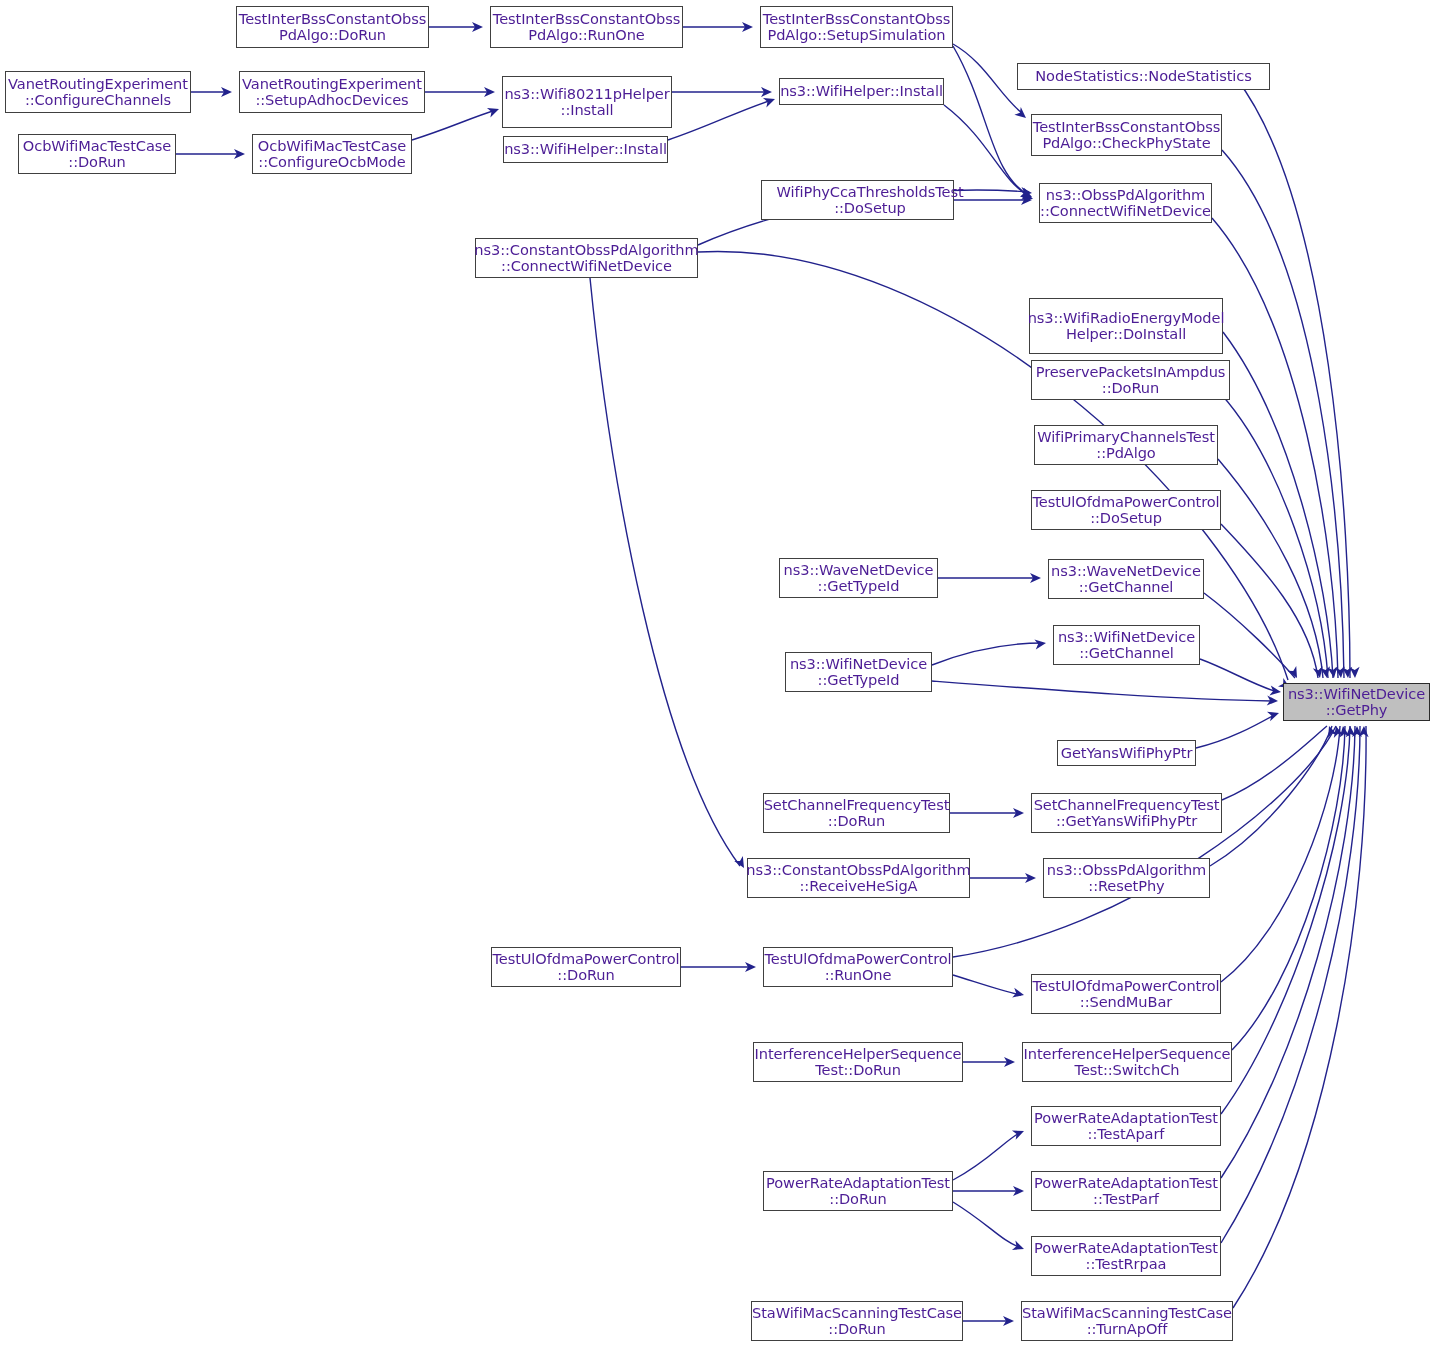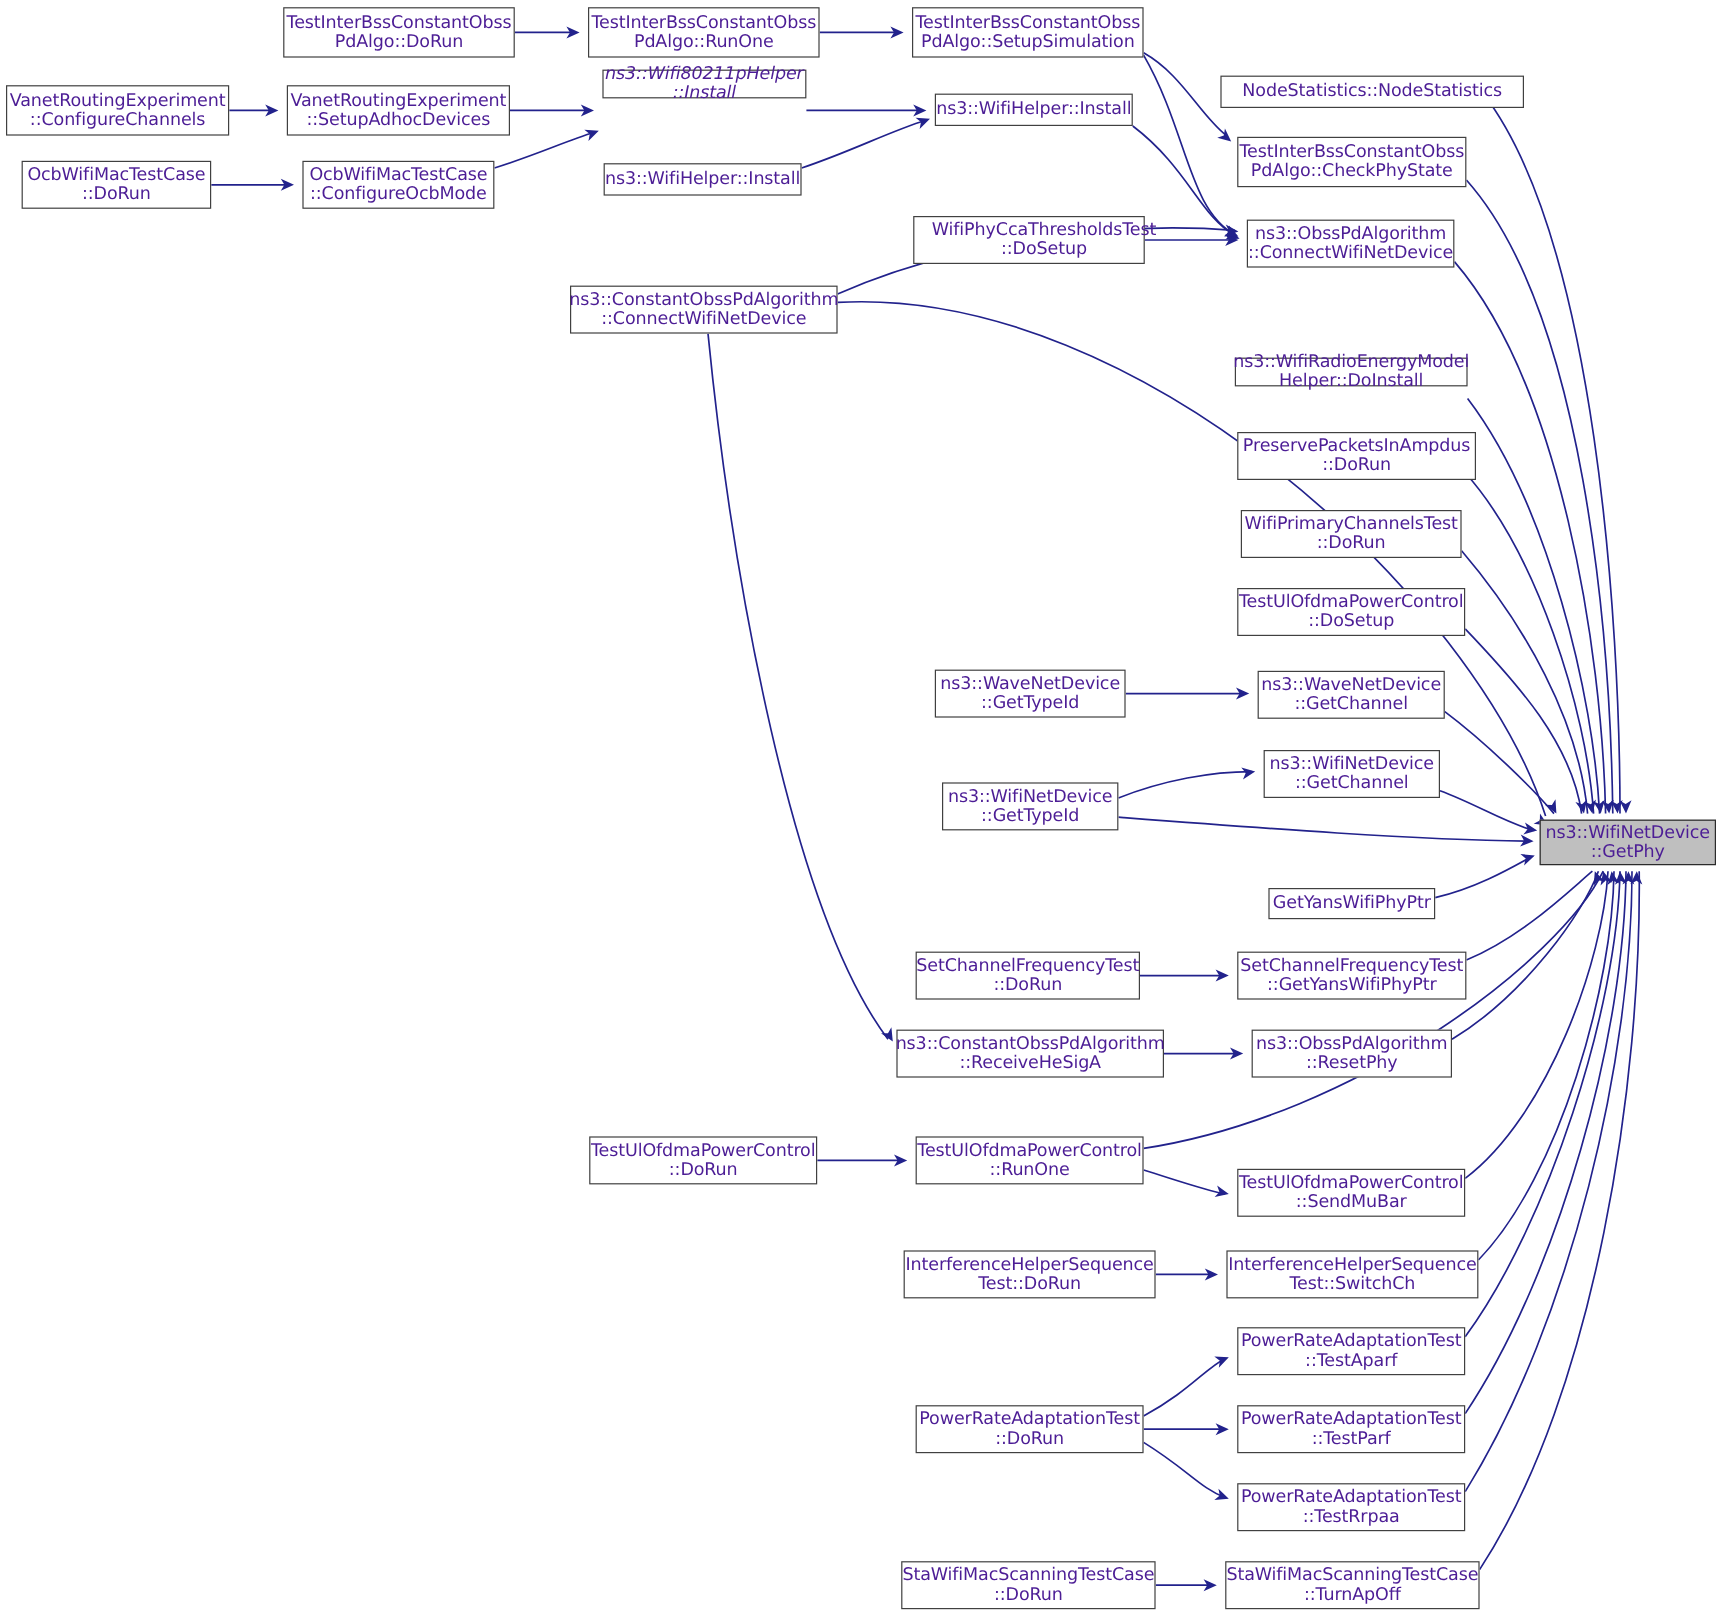--- a/index.html
+++ b/index.html
@@ -142,43 +142,43 @@
 <div class="node" style="left: 236px; top: 6px; width: 193px; height: 42px;"><span>TestInterBssConstantObss
 PdAlgo::DoRun</span></div>
     <div class="node" style="left: 490px; top: 6px; width: 193px; height: 42px;"><span>TestInterBssConstantObss
 PdAlgo::RunOne</span></div>
     <div class="node" style="left: 760px; top: 6px; width: 193px; height: 42px;"><span>TestInterBssConstantObss
 PdAlgo::SetupSimulation</span></div>
     <div class="node" style="left: 5px; top: 71px; width: 186px; height: 42px;"><span>VanetRoutingExperiment
 ::ConfigureChannels</span></div>
     <div class="node" style="left: 239px; top: 71px; width: 186px; height: 42px;"><span>VanetRoutingExperiment
 ::SetupAdhocDevices</span></div>
-    <div class="node" style="left: 502px; top: 58px; width: 170px; height: 24px; font-style: italic;"><span>ns3::Wifi80211pHelper
+    <div class="node" style="left: 502px; top: 76px; width: 170px; height: 52px;"><span>ns3::Wifi80211pHelper
 ::Install</span></div>
     <div class="node" style="left: 779px; top: 78px; width: 165px; height: 27px;"><span>ns3::WifiHelper::Install</span></div>
     <div class="node" style="left: 1017px; top: 63px; width: 253px; height: 27px;"><span>NodeStatistics::NodeStatistics</span></div>
     <div class="node" style="left: 18px; top: 134px; width: 158px; height: 40px;"><span>OcbWifiMacTestCase
 ::DoRun</span></div>
     <div class="node" style="left: 252px; top: 134px; width: 160px; height: 40px;"><span>OcbWifiMacTestCase
 ::ConfigureOcbMode</span></div>
     <div class="node" style="left: 503px; top: 136px; width: 165px; height: 27px;"><span>ns3::WifiHelper::Install</span></div>
     <div class="node" style="left: 1031px; top: 114px; width: 191px; height: 42px;"><span>TestInterBssConstantObss
 PdAlgo::CheckPhyState</span></div>
     <div class="node" style="left: 761px; top: 180px; width: 193px; height: 40px; padding-left: 27px;"><span>WifiPhyCcaThresholdsTest
 ::DoSetup</span></div>
     <div class="node" style="left: 1039px; top: 183px; width: 173px; height: 40px;"><span>ns3::ObssPdAlgorithm
 ::ConnectWifiNetDevice</span></div>
     <div class="node" style="left: 475px; top: 238px; width: 223px; height: 40px;"><span>ns3::ConstantObssPdAlgorithm
 ::ConnectWifiNetDevice</span></div>
-    <div class="node" style="left: 1029px; top: 298px; width: 194px; height: 24px;"><span>ns3::WifiRadioEnergyModel
+    <div class="node" style="left: 1029px; top: 298px; width: 194px; height: 56px;"><span>ns3::WifiRadioEnergyModel
 Helper::DoInstall</span></div>
     <div class="node" style="left: 1031px; top: 360px; width: 199px; height: 40px;"><span>PreservePacketsInAmpdus
 ::DoRun</span></div>
     <div class="node" style="left: 1034px; top: 425px; width: 184px; height: 40px;"><span>WifiPrimaryChannelsTest
-::DoRun</span></div>
+::PdAlgo</span></div>
     <div class="node" style="left: 1031px; top: 490px; width: 190px; height: 40px;"><span>TestUlOfdmaPowerControl
 ::DoSetup</span></div>
     <div class="node" style="left: 779px; top: 558px; width: 159px; height: 40px;"><span>ns3::WaveNetDevice
 ::GetTypeId</span></div>
     <div class="node" style="left: 1048px; top: 559px; width: 156px; height: 40px;"><span>ns3::WaveNetDevice
 ::GetChannel</span></div>
     <div class="node" style="left: 1053px; top: 625px; width: 147px; height: 40px;"><span>ns3::WifiNetDevice
 ::GetChannel</span></div>
     <div class="node" style="left: 785px; top: 652px; width: 147px; height: 40px;"><span>ns3::WifiNetDevice
 ::GetTypeId</span></div>

